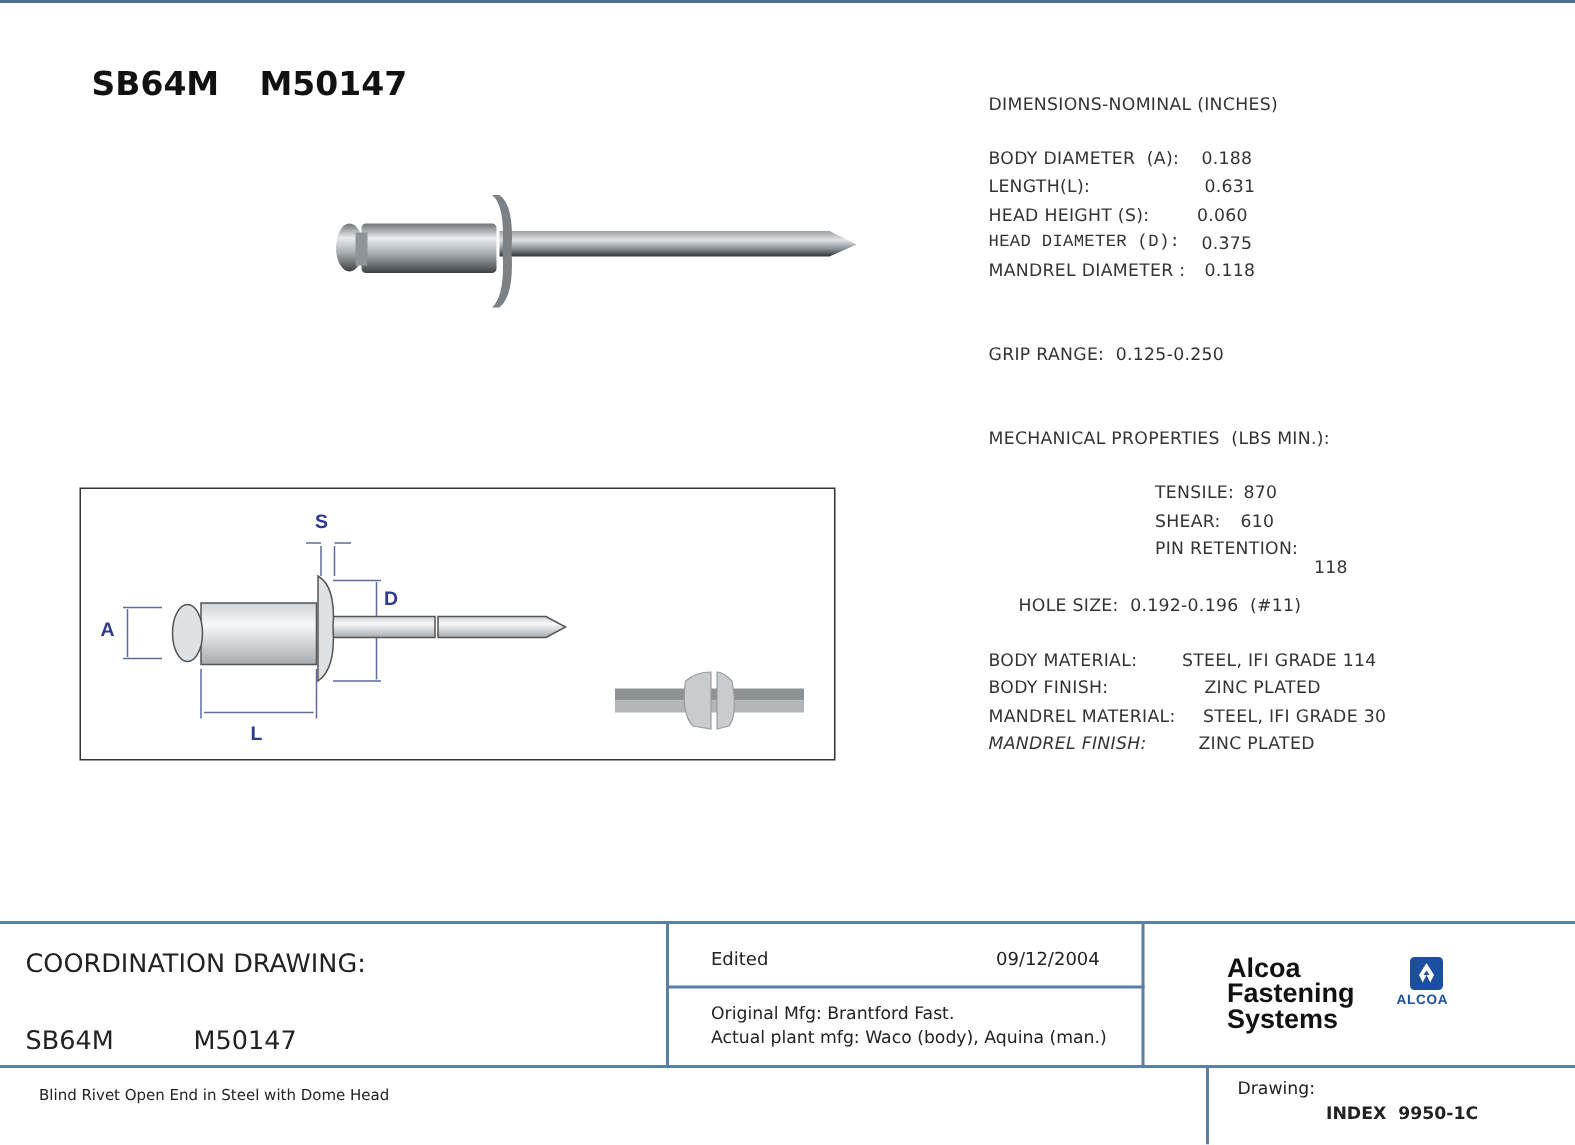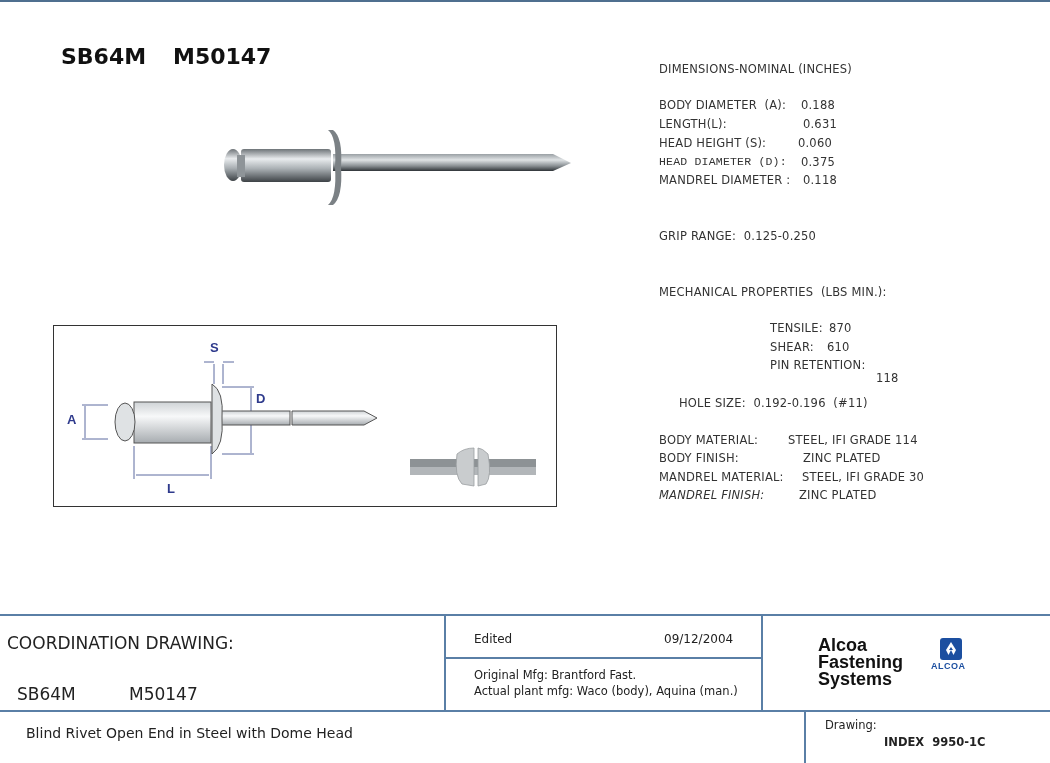--- a/index.html
+++ b/index.html
@@ -139,21 +139,21 @@
   <div class="lbl" style="left:202px; top:65px;">D</div>
 </div>
 
 <div class="hline" style="left:0; top:614px; width:1050px;"></div>
 <div class="hline" style="left:445px; top:657px; width:318px; height:1.5px;"></div>
 <div class="hline" style="left:0; top:710px; width:1050px;"></div>
 <div class="vline" style="left:444px; top:614px; height:98px;"></div>
 <div class="vline" style="left:761px; top:614px; height:98px;"></div>
 <div class="vline" style="left:804px; top:710px; height:53px;"></div>
 
-<div class="cell-text" style="left:7px; top:633px; font-size:17px;">COORDINATION DRAWING:</div>
+<div class="cell-text" style="left:17px; top:633px; font-size:17px;">COORDINATION DRAWING:</div>
 <div class="cell-text" style="left:17px; top:684px; font-size:17px;">SB64M</div>
 <div class="cell-text" style="left:129px; top:684px; font-size:17px;">M50147</div>
 
 <div class="cell-text" style="left:474px; top:632px; font-size:12px;">Edited</div>
 <div class="cell-text" style="left:664px; top:632px; font-size:12px;">09/12/2004</div>
 <div class="cell-text" style="left:474px; top:668px; font-size:11.5px;">Original Mfg: Brantford Fast.</div>
 <div class="cell-text" style="left:474px; top:684px; font-size:11.5px;">Actual plant mfg: Waco (body), Aquina (man.)</div>
 
 <div class="logo-text">
   <div>Alcoa</div>
@@ -165,15 +165,15 @@
   <svg width="22" height="22" viewBox="0 0 22 22">
     <polygon points="11,4 16,12 6,12" fill="#ffffff"></polygon>
     <polygon points="11,12 7,18 15,18" fill="#1c4fa0"></polygon>
     <polygon points="6,12 11,12 8.5,17" fill="#ffffff"></polygon>
     <polygon points="11,12 16,12 13.5,17" fill="#ffffff"></polygon>
     <polygon points="9,12 13,12 11,9" fill="#1c4fa0"></polygon>
   </svg>
 </div>
 <div class="cell-text" style="left:931px; top:661px; font-size:9px; font-weight:bold; color:#1c4fa0; font-family:'Liberation Sans', sans-serif; letter-spacing:0.5px;">ALCOA</div>
 
-<div class="cell-text" style="left:26px; top:725px; font-size:14px;">Blind Rivet Open End in Steel with Dome Head</div>
+<div class="cell-text" style="left:26px; top:725px; font-size:10px;">Blind Rivet Open End in Steel with Dome Head</div>
 <div class="cell-text" style="left:825px; top:718px; font-size:11.5px;">Drawing:</div>
 <div class="cell-text" style="left:884px; top:735px; font-size:11.5px; font-weight:bold;">INDEX  9950-1C</div>
 
 </body></html>

